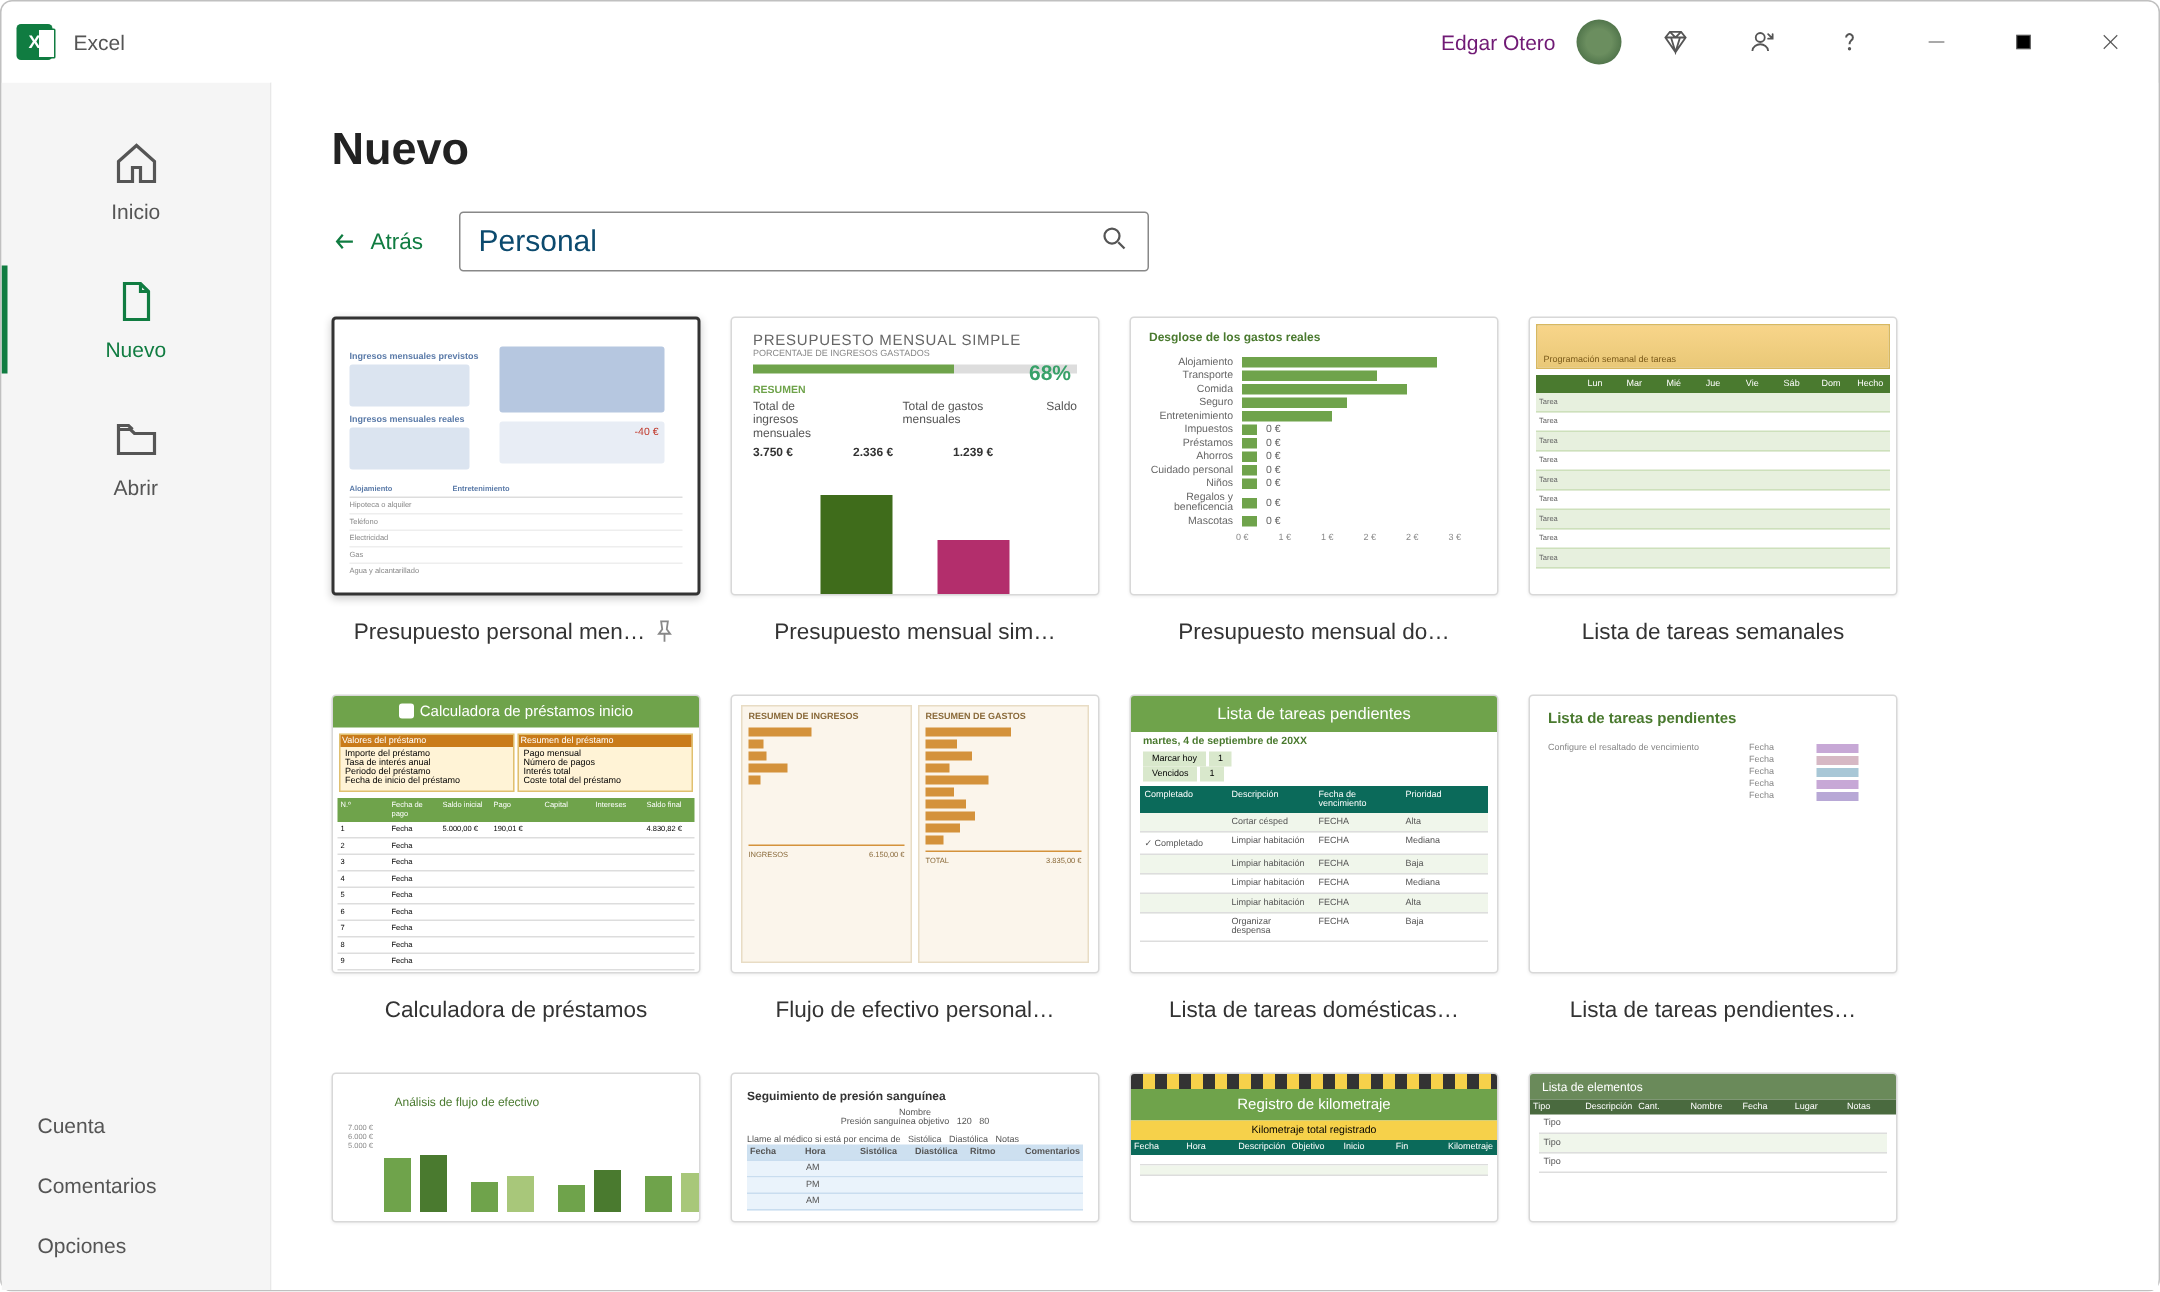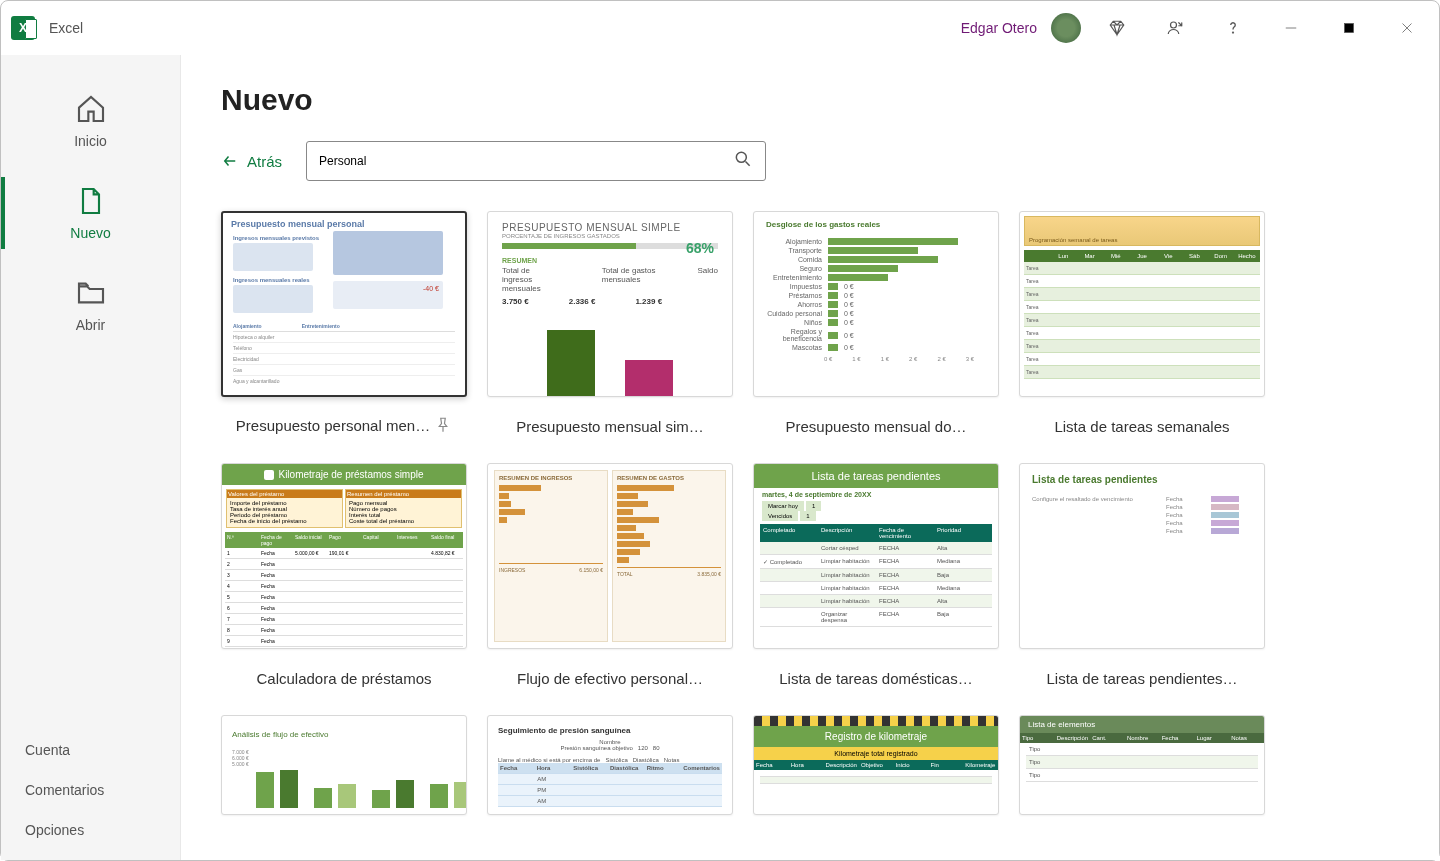--- a/index.html
+++ b/index.html
@@ -30,29 +30,29 @@
     
     .main { flex: 1; background: #ffffff; padding: 28px 40px; overflow-y: scroll; position: relative; }
     .main::-webkit-scrollbar { width: 16px; }
     .main::-webkit-scrollbar-track { background: #f5f5f5; }
     .main::-webkit-scrollbar-thumb { background: #a0a0a0; border-radius: 8px; border: 4px solid #f5f5f5; }
     
     .page-title { font-size: 30px; font-weight: 600; color: #222; margin-bottom: 24px; }
     .search-row { display: flex; align-items: center; gap: 24px; margin-bottom: 30px; }
     .back-link { display: flex; align-items: center; gap: 8px; color: #107c41; font-size: 15px; cursor: pointer; }
     .search-box { flex: 0 0 460px; height: 40px; border: 1px solid #888; border-radius: 3px; display: flex; align-items: center; padding: 0 12px; gap: 8px; }
-    .search-box input { flex: 1; border: none; outline: none; font-size: 12px; color: #000000; }
+    .search-box input { flex: 1; border: none; outline: none; font-size: 20px; color: #0c4a6e; }
     .search-btn { color: #666; cursor: pointer; }
     
     .grid { display: grid; grid-template-columns: repeat(4, 246px); gap: 28px 20px; align-content: start; }
     .template { display: flex; flex-direction: column; align-items: center; gap: 10px; cursor: pointer; }
     .thumb { width: 246px; height: 186px; border: 1px solid #d8d8d8; border-radius: 3px; background: #ffffff; position: relative; overflow: hidden; box-shadow: 0 1px 2px rgba(0,0,0,0.06); }
     .template.selected .thumb { border: 2px solid #333; box-shadow: 0 2px 6px rgba(0,0,0,0.2); }
     .template.selected { position: relative; }
-    .template-label-row { display: flex; align-items: flex-end; gap: 4px; height: 28px; width: 100%; justify-content: center; position: relative; }
+    .template-label-row { display: flex; align-items: center; gap: 4px; height: 28px; width: 100%; justify-content: center; position: relative; }
     .template-label { font-size: 15px; color: #333; text-align: center; max-width: 200px; white-space: nowrap; overflow: hidden; text-overflow: ellipsis; }
     .template.selected .template-label-row { border: 1px solid transparent; }
     
     
     .th-header { font-size: 9px; padding: 6px 8px; font-weight: bold; }
     .th1-box { background: #dbe4f0; border-radius: 2px; padding: 4px; position: absolute; }
     
     .th2 .big { font-size: 10px; color: #666; padding: 10px 14px 0; letter-spacing: 0.5px;}
     .th2 .pct { position: absolute; right: 18px; top: 28px; color: #38a169; font-size: 14px; font-weight: 600;}
     .th2 .row { display: flex; gap: 40px; font-size: 8px; color: #555; padding: 2px 14px;}
@@ -93,21 +93,21 @@
     .th7-thd span{flex:1; padding:3px;}
     .th7-tr{display:flex; font-size:6px; margin:0 6px; border-bottom:1px solid #ddd;}
     .th7-tr span{flex:1; padding:3px; color:#555;}
     .th7-tr.alt{background:#f0f6eb;}
     
     .th8-h { color: #4a7a2f; font-weight: bold; font-size: 10px; padding: 10px 12px;}
     .th8-r { display: flex; align-items: center; font-size: 6px; color: #888; padding: 1px 12px; gap: 14px;}
     .th8-b { width: 28px; height: 6px; background: #c7a8d6;}
     
     .th9 { padding: 14px 10px;}
-    .th9-t { font-size: 8px; color: #4a7a2f; margin-bottom: 10px;}
+    .th9-t { font-size: 8px; color: #4a7a2f; margin-bottom: 10px; margin-left: 31px;}
     .th9-bars { display:flex; align-items:flex-end; gap:6px; height:44px;}
     .th9-bars div{width:18px; background:#6fa34b;}
     
     .th10 { padding: 10px; font-size: 6px; color:#555;}
     .th10-h{font-size:8px; font-weight:bold; margin-bottom:4px; color:#333;}
     .th10-tr{display:flex; border-bottom:1px solid #c9ddef; background:#eaf3fb;}
     .th10-tr span{flex:1; padding:2px;}
     
     .th11-h { background: #6fa34b; color:white; text-align:center; font-size:10px; padding:5px;}
     .th11-y { background:#f6d14a; text-align:center; font-size:7px; padding:3px;}
@@ -216,21 +216,20 @@
                 <line x1="15" y1="15" x2="20" y2="20"></line>
               </svg>
           </div>
         </div>
       </div>
 
       <div class="grid">
 
         <div class="template selected">
           <div class="thumb">
-            <div class="th-header" style="color:#5a7aa8;">Presupuesto mensual personal</div>
             <div style="position:absolute; left:10px; top:22px; font-size:6px; color:#5a7aa8; font-weight:bold;">Ingresos mensuales previstos</div>
             <div class="th1-box" style="left:10px; top:30px; width:80px; height:28px;"></div>
             <div class="th1-box" style="left:110px; top:18px; width:110px; height:44px; background:#b6c7e0;"></div>
             <div style="position:absolute; left:10px; top:64px; font-size:6px; color:#5a7aa8; font-weight:bold;">Ingresos mensuales reales</div>
             <div class="th1-box" style="left:10px; top:72px; width:80px; height:28px;"></div>
             <div class="th1-box" style="left:110px; top:68px; width:110px; height:28px; background:#e8edf5;">
                 <span style="float:right; color:#c0392b; font-size:7px;">-40 €</span>
               </div>
             <div style="position:absolute; left:10px; top:110px; right:10px; font-size:5px; color:#888;">
               <div style="display:flex; gap:40px;">
@@ -471,21 +470,21 @@
                 </div>
             </div>
           </div>
           <div class="template-label-row">
               <span class="template-label">Lista de tareas semanales</span>
             </div>
         </div>
 
         <div class="template">
           <div class="thumb">
-            <div class="th5-h"><span style="display:inline-block; width:10px; height:10px; background:white; border-radius:2px; margin-right:4px; vertical-align:middle;"></span><span>Kilometraje de préstamos simple</span></div>
+            <div class="th5-h"><span style="display:inline-block; width:10px; height:10px; background:white; border-radius:2px; margin-right:4px; vertical-align:middle;"></span><span>Calculadora de préstamos inicio</span></div>
             <div class="th5-sub">
               <div class="th5-panel"><div style="background:#c97b1a; color:white; padding:1px; margin:-3px -3px 2px;">Valores del préstamo</div>Importe del préstamo<br>Tasa de interés anual<br>Periodo del préstamo<br>Fecha de inicio del préstamo</div>
               <div class="th5-panel"><div style="background:#c97b1a; color:white; padding:1px; margin:-3px -3px 2px;">Resumen del préstamo</div>Pago mensual<br>Número de pagos<br>Interés total<br>Coste total del préstamo</div>
             </div>
             <div class="th5-tab">
               <div class="th5-tabh">
                   <span>N.º</span>
                   <span>Fecha de pago</span>
                   <span>Saldo inicial</span>
                   <span>Pago</span>

